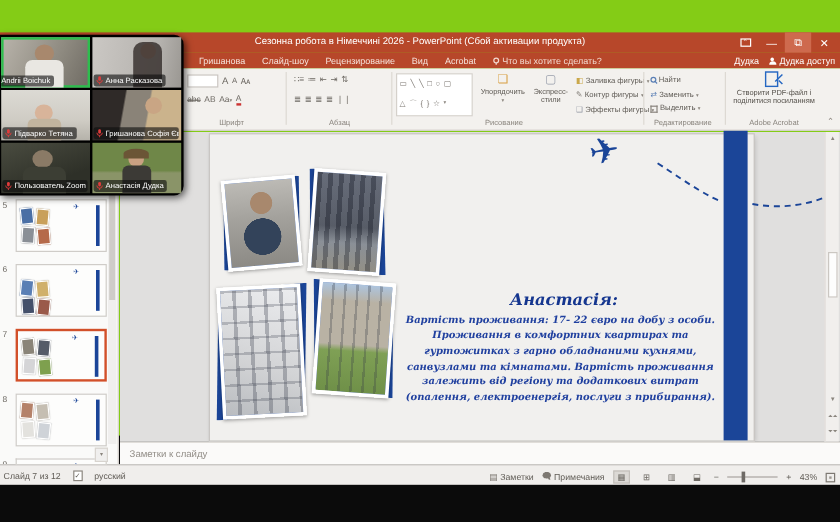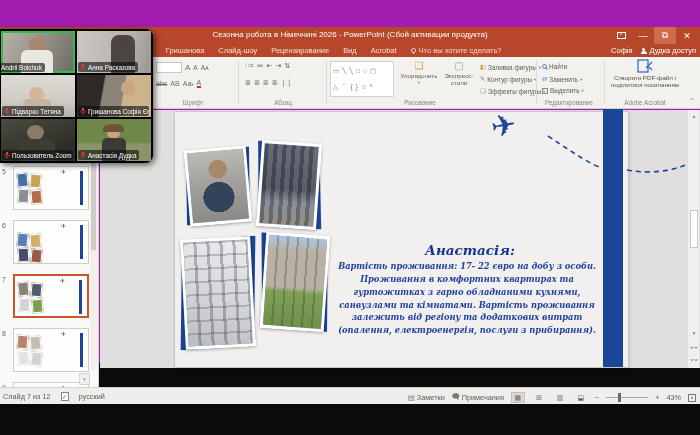--- a/index.html
+++ b/index.html
@@ -1,18 +1,18 @@
 <!DOCTYPE html>
 <html><head>
 <meta charset="utf-8">
 <style>
   * { margin:0; padding:0; box-sizing:border-box; }
   html,body { width:700px; height:435px; background:#0b0b0b; overflow:hidden;
               font-family:"Liberation Sans", sans-serif; }
-  #stage { position:relative; width:700px; height:363px; background:#a21caf; }
+  #stage { position:relative; width:700px; height:363px; background:#84cc16; }
 
   
   #titlebar { position:absolute; left:0; top:27px; width:700px; height:17px; background:#b7472a; }
   #title { position:absolute; left:0; right:0; top:3px; text-align:center; color:#fff; font-size:8px; }
   .tb-controls { position:absolute; right:2px; top:0; height:17px; display:flex; align-items:stretch; }
   .tb-btn { width:22px; display:flex; align-items:center; justify-content:center; color:#fff; font-size:9px; }
   .tb-btn.hl { background:#ce6a4e; }
   .ribopt { width:9px; height:7px; border:1px solid #fff; font-size:5px; line-height:5px; text-align:center; color:#fff; }
 
   #menubar { position:absolute; left:0; top:44px; width:700px; height:13px; background:#b7472a; }
@@ -129,21 +129,21 @@
       <span class="tab">Слайд-шоу</span>
       <span class="tab">Рецензирование</span>
       <span class="tab">Вид</span>
       <span class="tab">Acrobat</span>
       <span class="tab tellme">
         <span class="bulb"></span>
         <span>Что вы хотите сделать?</span>
       </span>
     </div>
     <div class="menubar-right">
-      <span>Софія</span>
+      <span>Дудка</span>
       <span style="display:flex;gap:3px;align-items:center">
         <span class="person"></span>
         <span>Дудка доступ</span>
       </span>
     </div>
   </div>
 
   <div id="ribbon">
 
     <div class="rrow" style="left:156px; top:5px;">
@@ -358,20 +358,23 @@
 
     <div id="cv-scroll">
       <div class="sc-btn" style="top:1px;">▲</div>
       <div id="cv-thumb"></div>
       <div class="sc-btn" style="top:218px;">▼</div>
       <div class="sc-btn" style="top:232px;">⏶⏶</div>
       <div class="sc-btn" style="top:245px;">⏷⏷</div>
     </div>
   </div>
 
+  <div id="notespane">
+    <div id="notes-text">Заметки к слайду</div>
+  </div>
 
   <div id="statusbar">
     <div class="sb-left">
       <span>Слайд 7 из 12</span>
       <span class="spell">✓</span>
       <span>русский</span>
     </div>
     <div class="sb-right">
       <span style="display:flex;gap:2px;align-items:center">
         <span class="sb-ic">▤</span>

